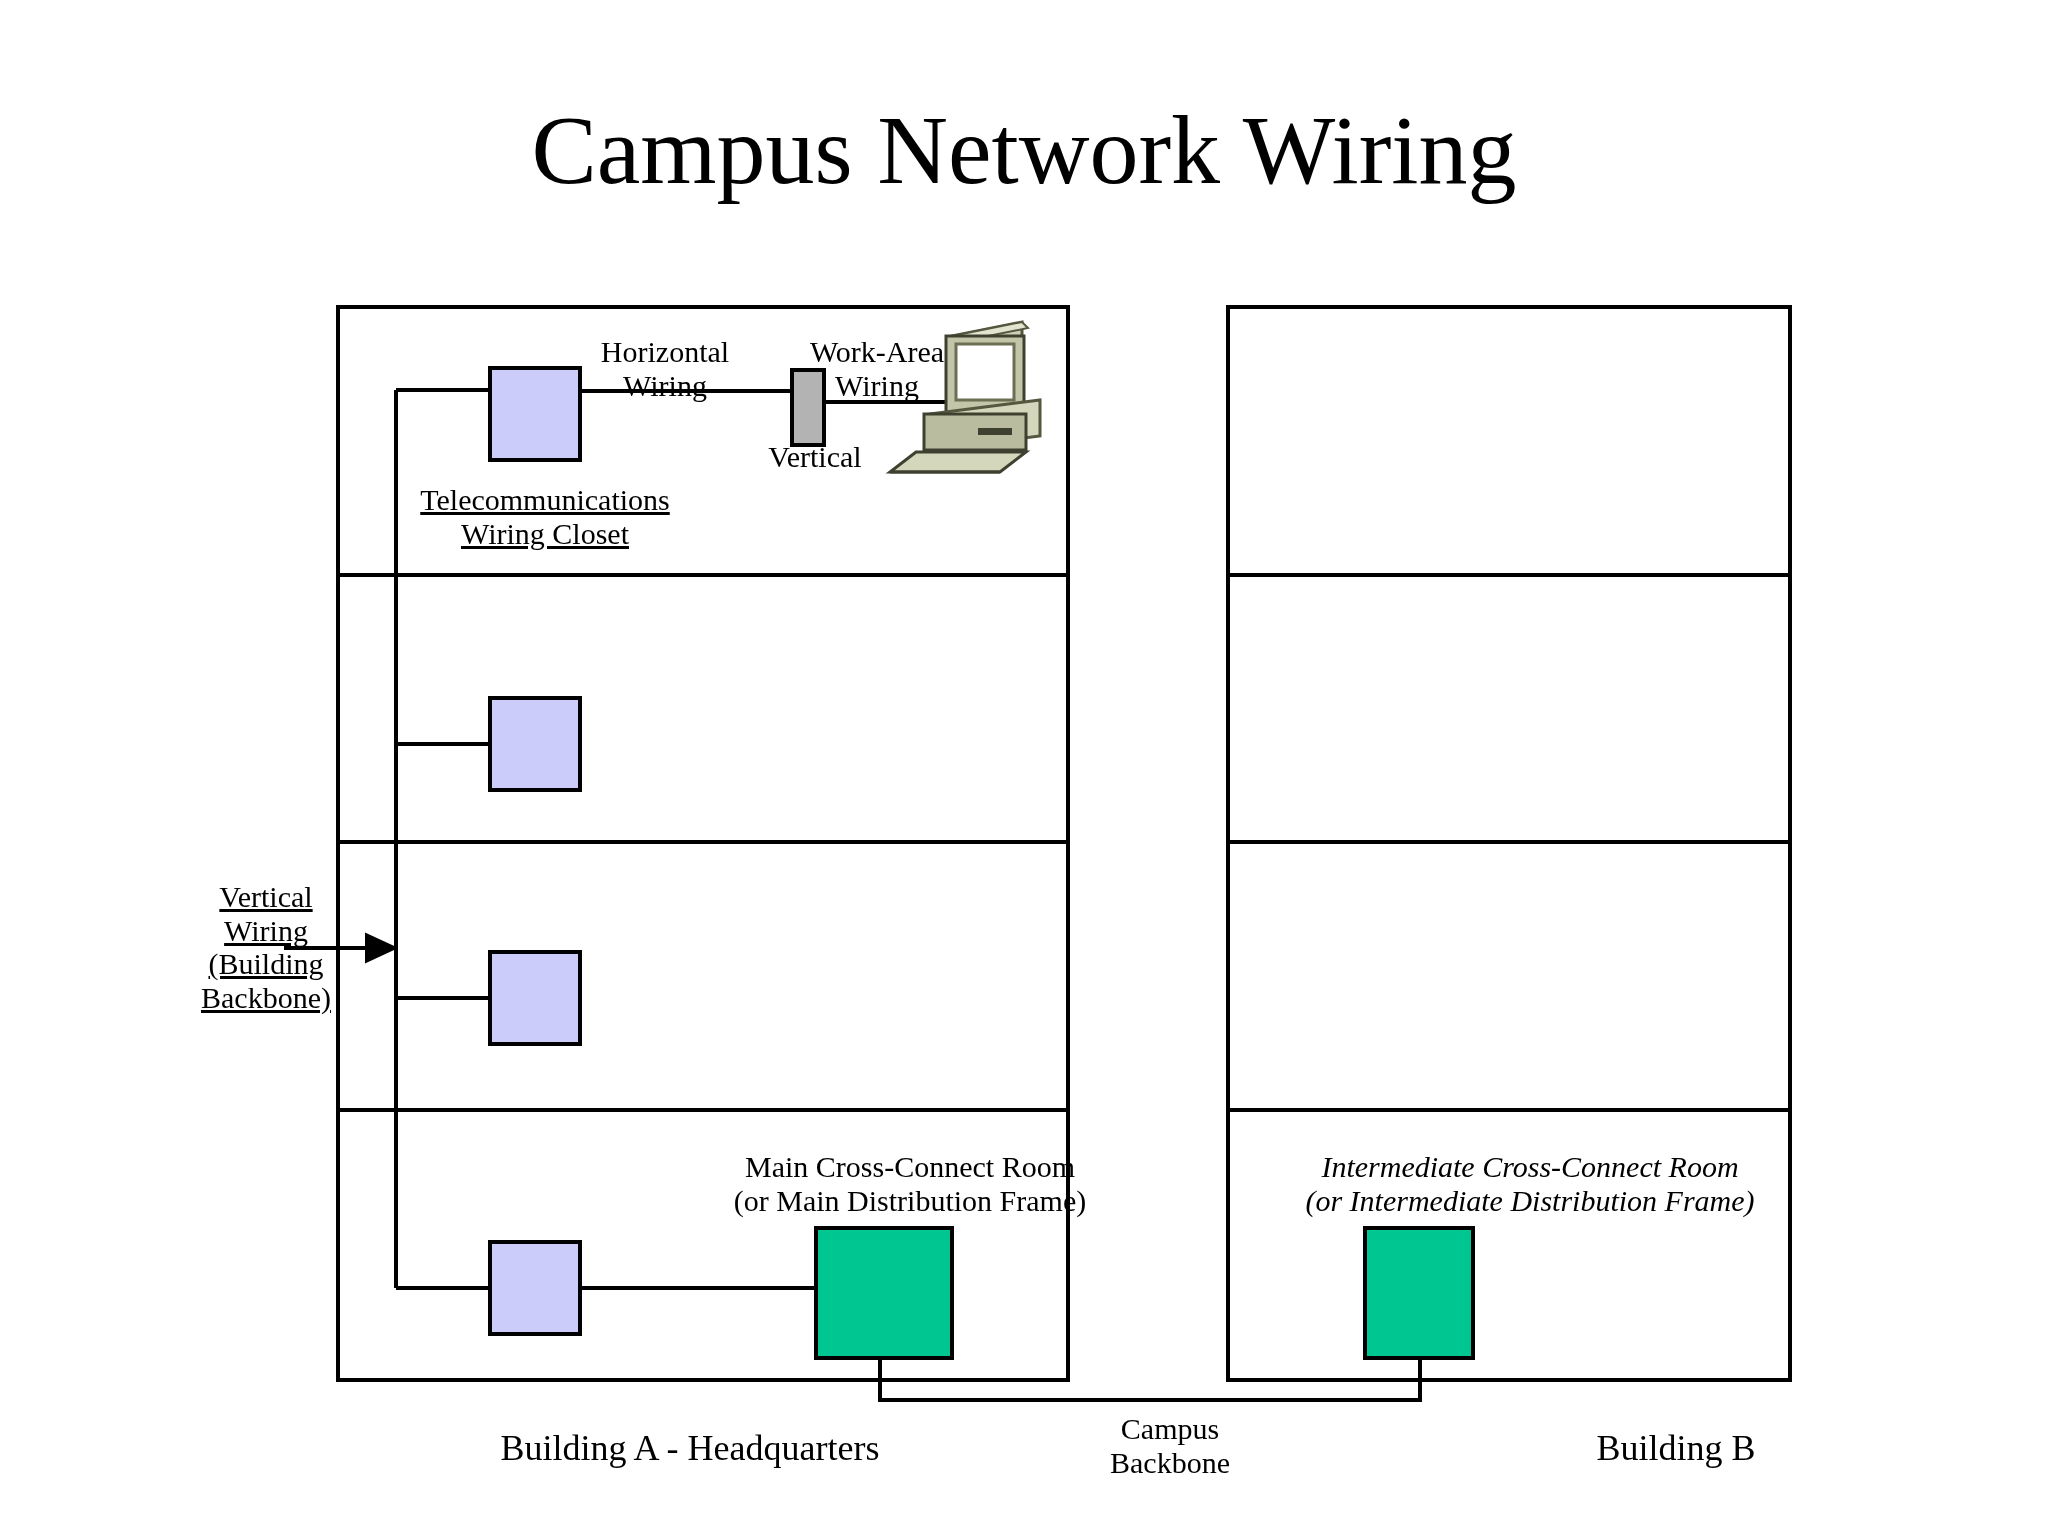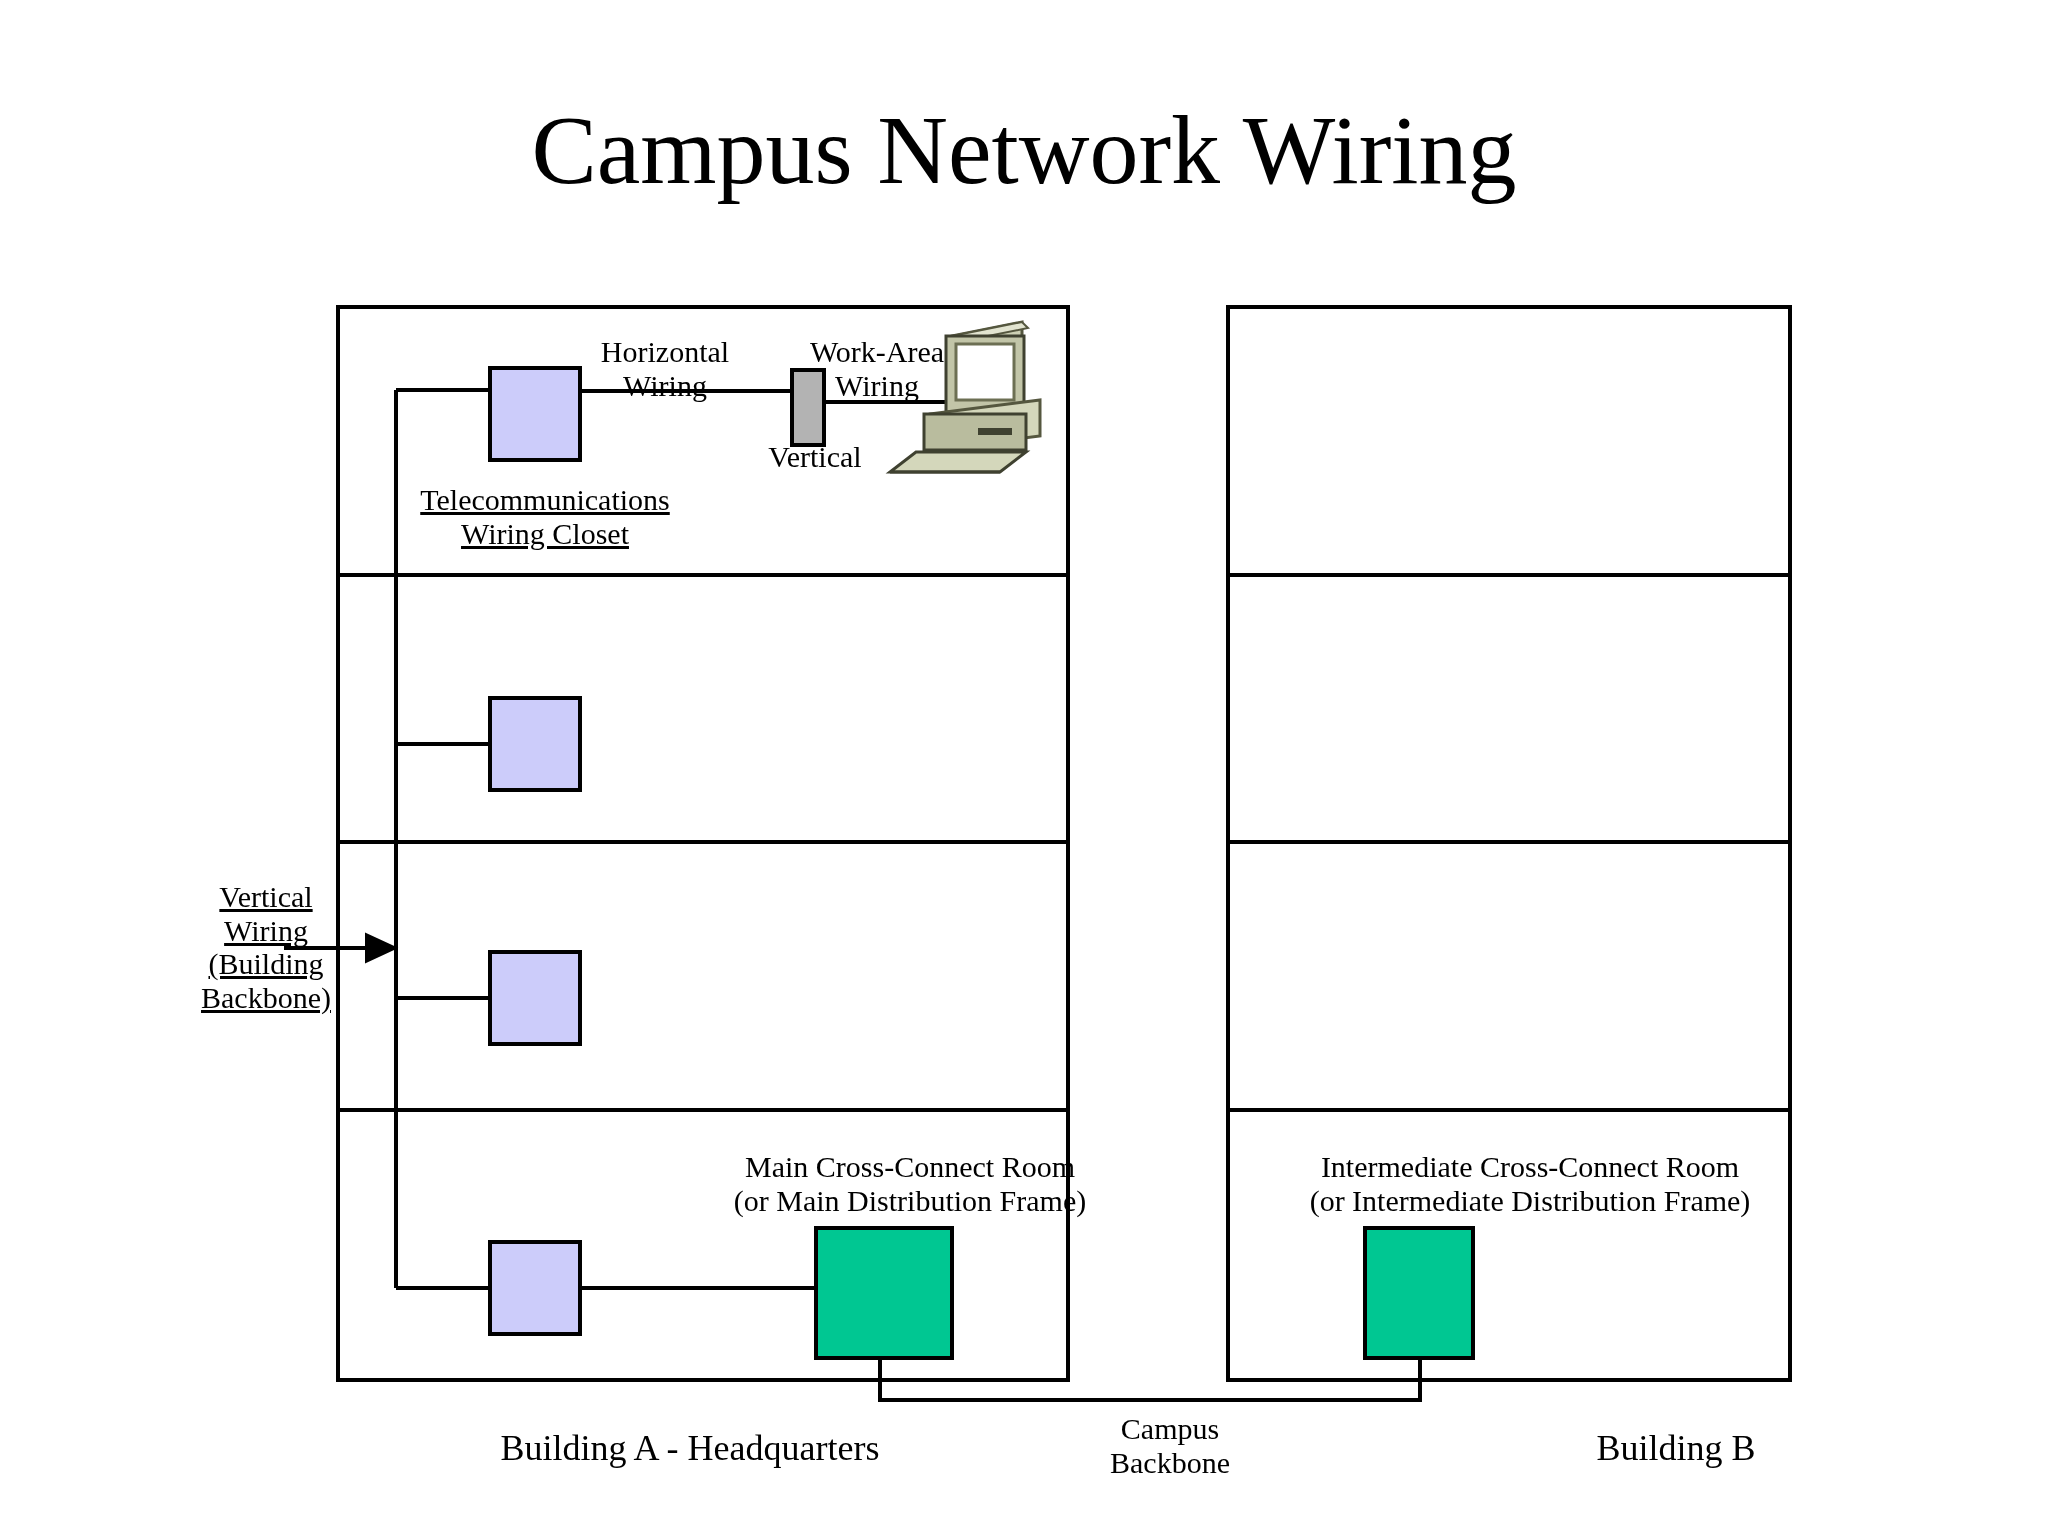--- a/index.html
+++ b/index.html
@@ -11,21 +11,21 @@
        font-family:"Liberation Serif","DejaVu Serif",serif;white-space:pre-line;}
   #page-title{left:0;top:96px;width:2048px;font-size:98px;letter-spacing:0px;}
   .lbl-28{font-size:30px;text-align:center;}
   .lbl-big{font-size:36px;}
   #lbl-horizontal{left:540px;top:335px;width:250px;}
   #lbl-workarea{left:752px;top:335px;width:250px;}
   #lbl-wallplate{left:700px;top:440px;width:230px;}
   #lbl-closet{left:330px;top:483px;width:430px;text-decoration:underline;}
   #lbl-vertical{left:126px;top:880px;width:280px;text-decoration:underline;}
   #lbl-mcc{left:660px;top:1150px;width:500px;}
-  #lbl-icc{left:1250px;top:1150px;width:560px;}
+  #lbl-icc{left:1250px;top:1150px;width:560px;font-style:italic;}
   #lbl-bldgA{left:360px;top:1428px;width:660px;}
   #lbl-bldgB{left:1476px;top:1428px;width:400px;}
   #lbl-campus{left:1020px;top:1412px;width:300px;font-size:30px;}
 </style>
 </head>
 <body>
 
 <div id="stage">
 
   <div class="txt" id="page-title">Campus Network Wiring</div>

